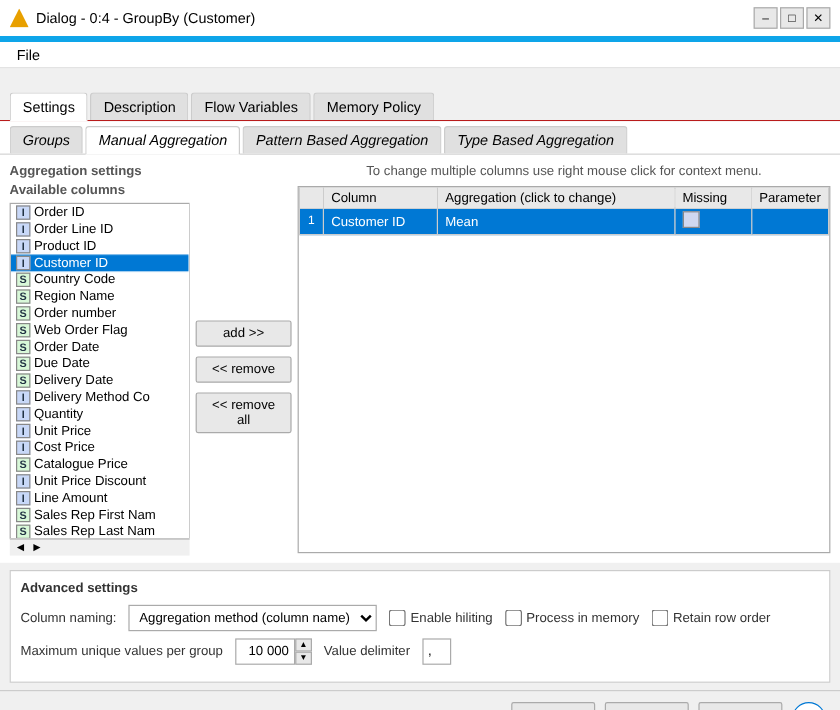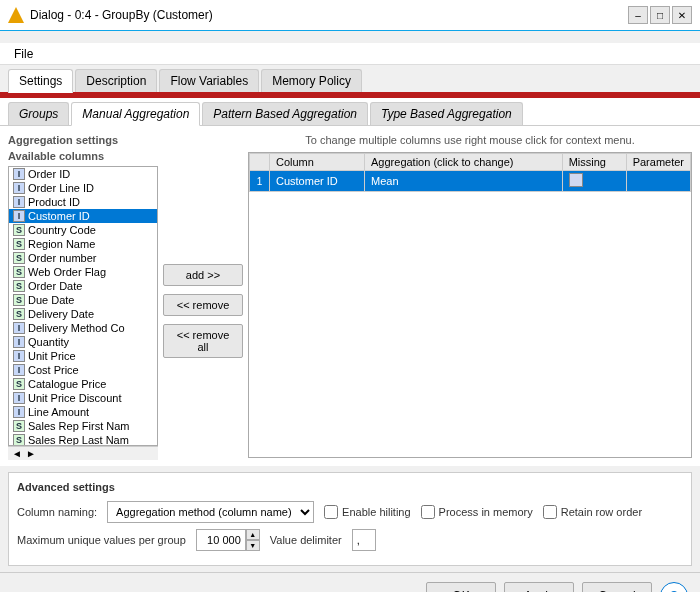--- a/index.html
+++ b/index.html
@@ -6,21 +6,21 @@
     body {
       font-family: 'Segoe UI', Tahoma, Geneva, Verdana, sans-serif;
       font-size: 12px;
       background: #f0f0f0;
       width: 700px;
       height: 592px;
       overflow: hidden;
     }
     .title-bar {
       background: #fff;
-      border-bottom: 1px solid #0ea5e9;
+      border-bottom: 5px solid #0ea5e9;
       padding: 15px 8px;
       display: flex;
       align-items: center;
       justify-content: space-between;
       height: 28px;
     }
     .title-bar-left {
       display: flex;
       align-items: center;
       gap: 6px;
@@ -51,32 +51,31 @@
       justify-content: center;
       font-size: 10px;
     }
     .menu-bar {
       background: #fff;
       border-bottom: 1px solid #ddd;
       padding: 3px 8px;
       height: 22px;
       display: flex;
       align-items: center;
-      margin-top: 12px;
     }
     .menu-item {
       padding: 1px 6px;
       cursor: pointer;
       font-size: 12px;
     }
     .outer-tabs {
       display: flex;
       background: #f0f0f0;
-      border-bottom: 6px solid #b91c1c;
-      padding: 4px 8px 0 8px;
+      border-bottom: 1px solid #b91c1c;
+      padding: 20px 8px 0 8px;
       gap: 2px;
     }
     .outer-tab {
       padding: 4px 10px;
       border: 1px solid #ccc;
       border-bottom: none;
       background: #e0e0e0;
       cursor: pointer;
       font-size: 12px;
       border-radius: 3px 3px 0 0;

